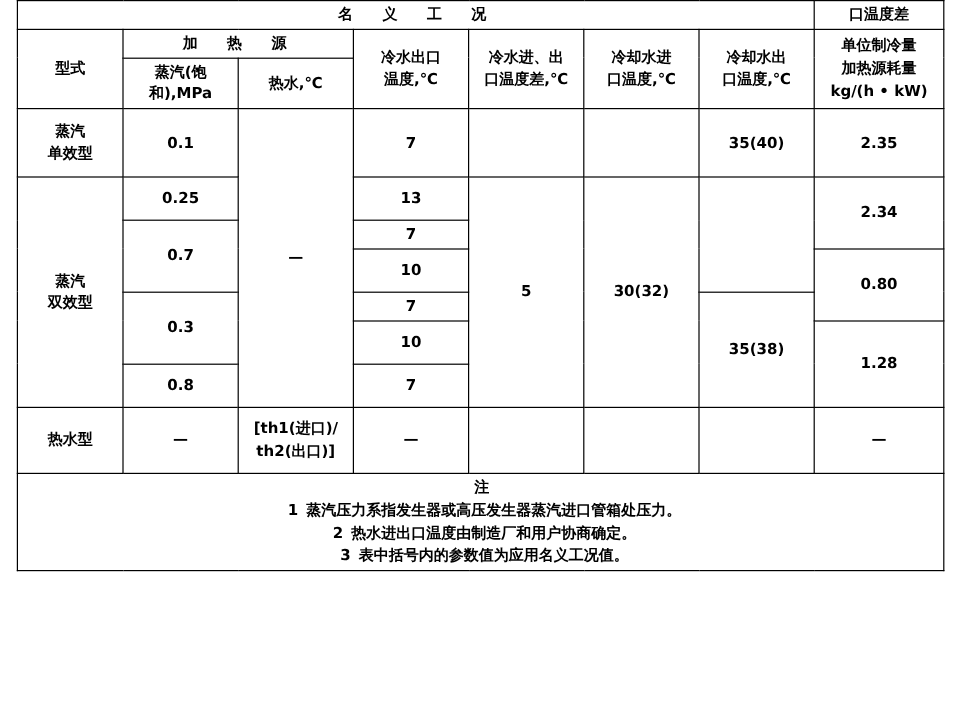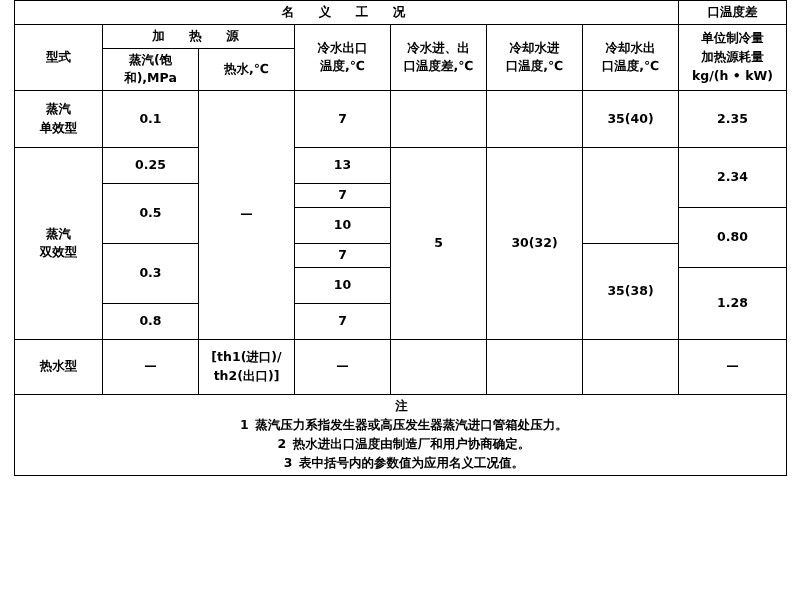--- a/index.html
+++ b/index.html
@@ -162,21 +162,21 @@
         </td>
         <td style="height:31px">0.25</td>
         <td>13</td>
         <td rowspan="6">5</td>
         <td rowspan="6">30(32)</td>
         <td rowspan="3"></td>
         <td class="outer-right" rowspan="2">2.34</td>
       </tr>
 
       <tr>
-        <td rowspan="2" style="height:31px">0.5</td>
+        <td rowspan="2" style="height:31px">0.7</td>
         <td>7</td>
       </tr>
 
       <tr>
         <td style="height:31px">10</td>
         <td class="outer-right" rowspan="2">0.80</td>
       </tr>
 
       <tr>
         <td rowspan="2" style="height:31px">0.3</td>

